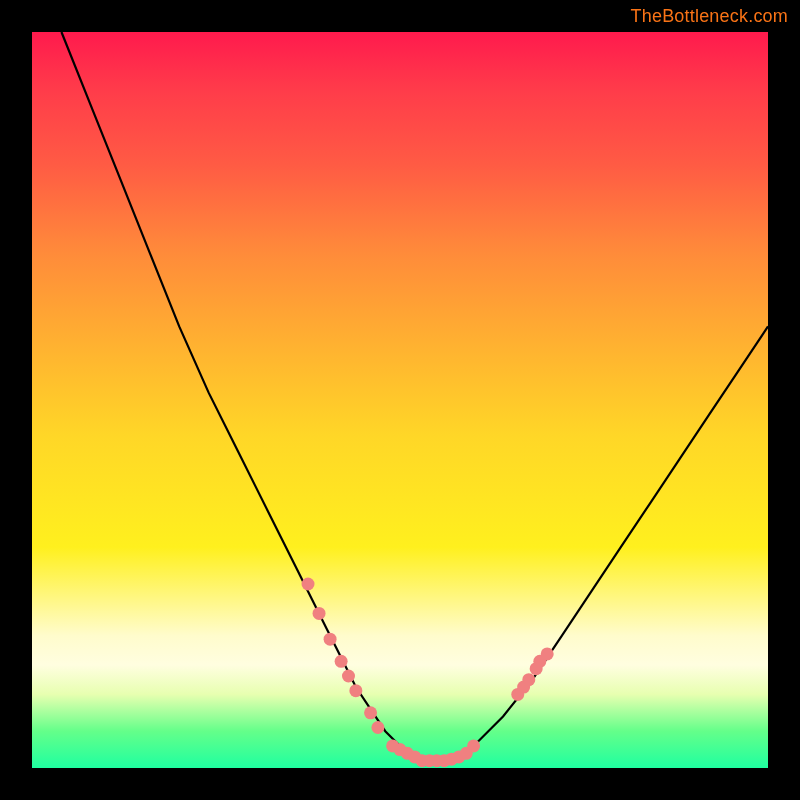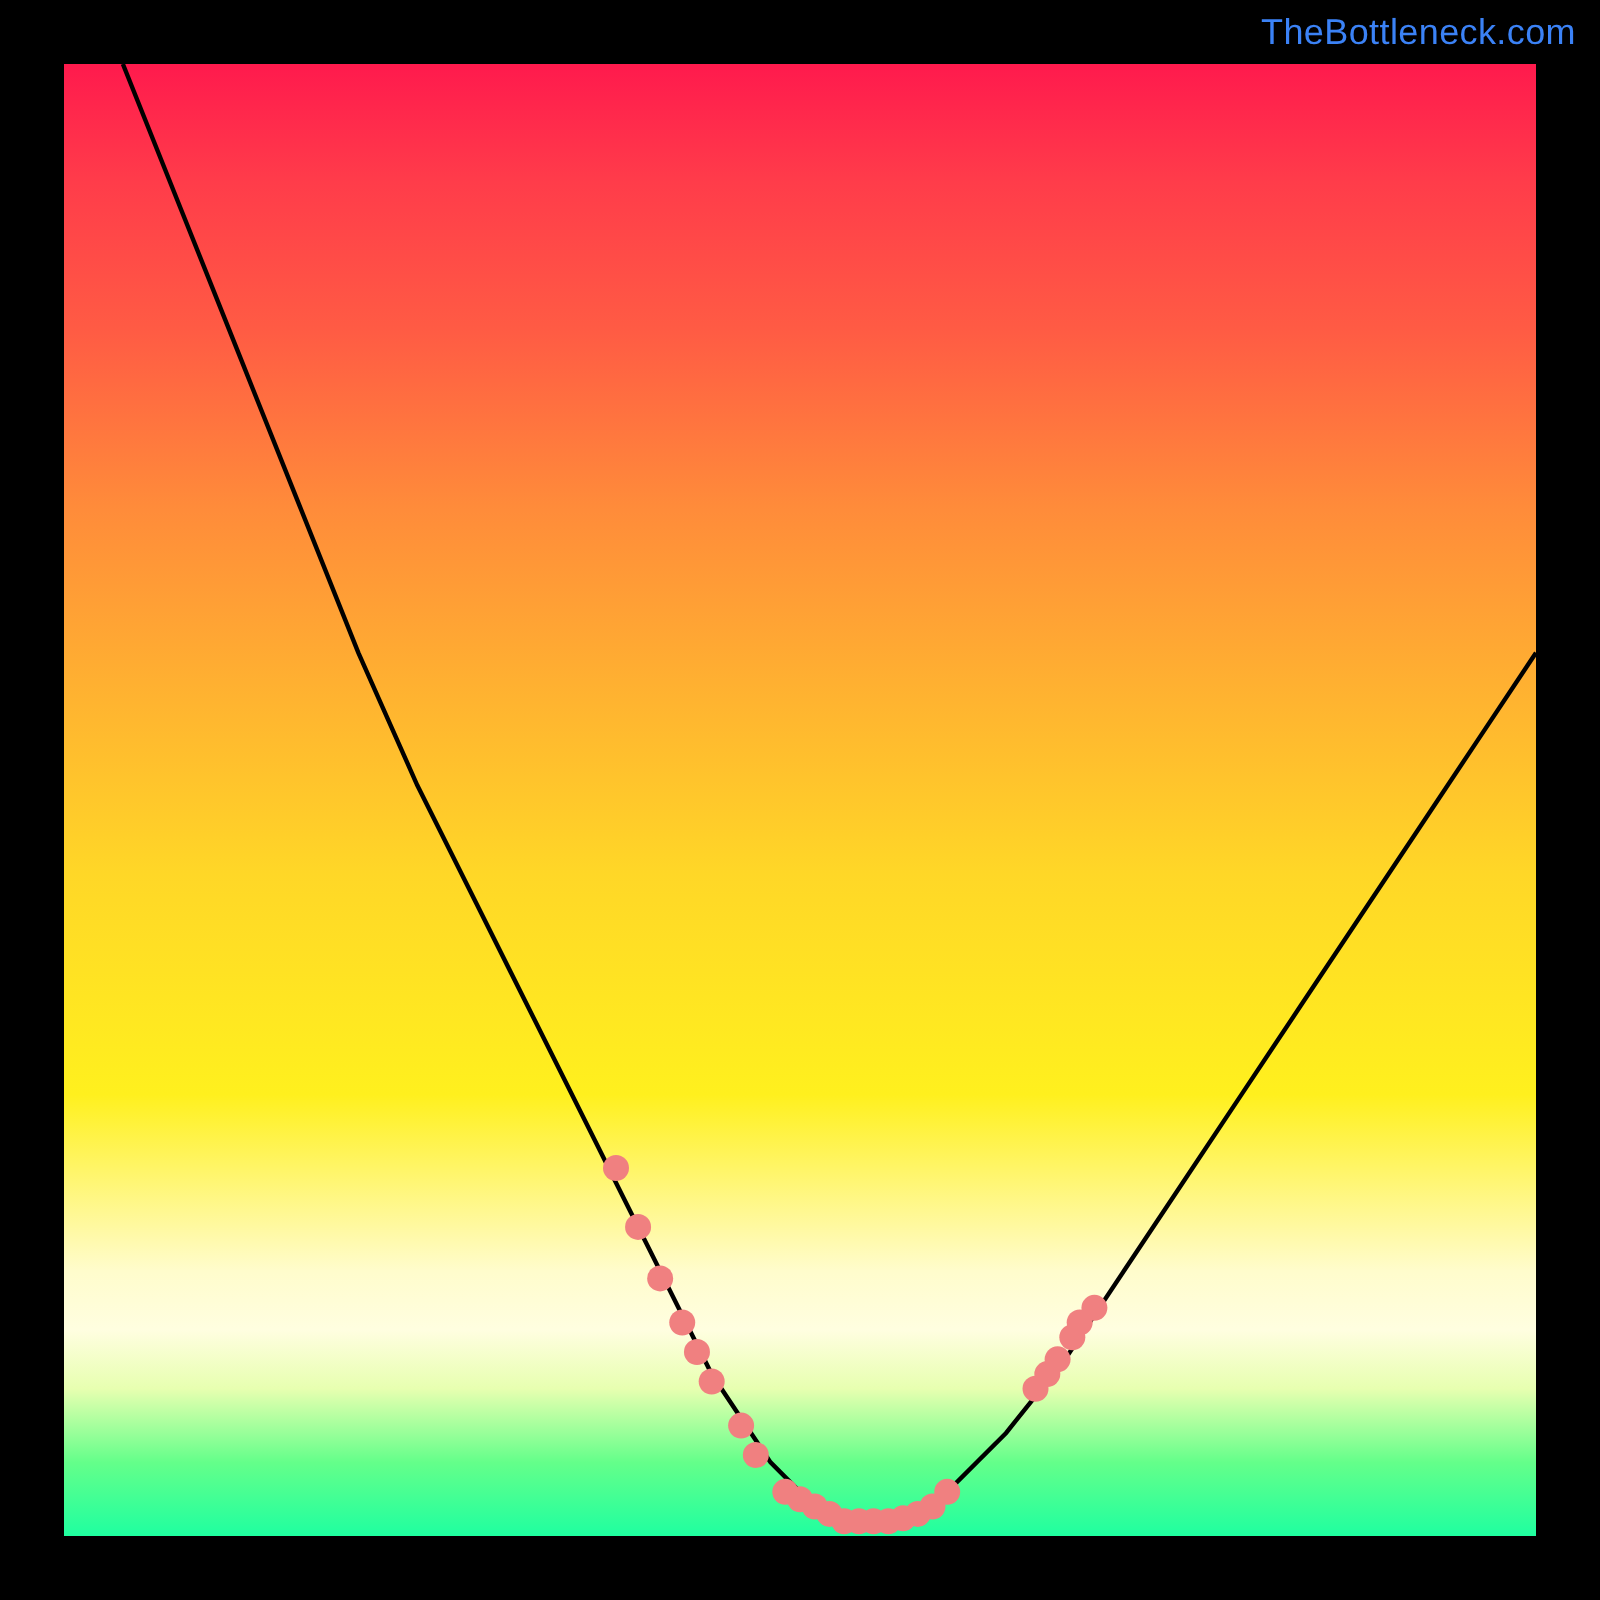--- a/index.html
+++ b/index.html
@@ -37,21 +37,21 @@
       #fffee0 86%,
       #e7ffb0 90%,
       #64ff8a 95%,
       #1fffa0 100%
     );
   }
   .attribution {
     position: absolute;
     top: 6px;
     right: 12px;
-    color: #3b82f6;
+    color: #f97316;
     font-size: 18px;
     font-weight: 500;
     letter-spacing: 0.2px;
   }
   svg.curve-layer {
     position: absolute;
     top: 32px;
     left: 32px;
     width: 736px;
     height: 736px;

